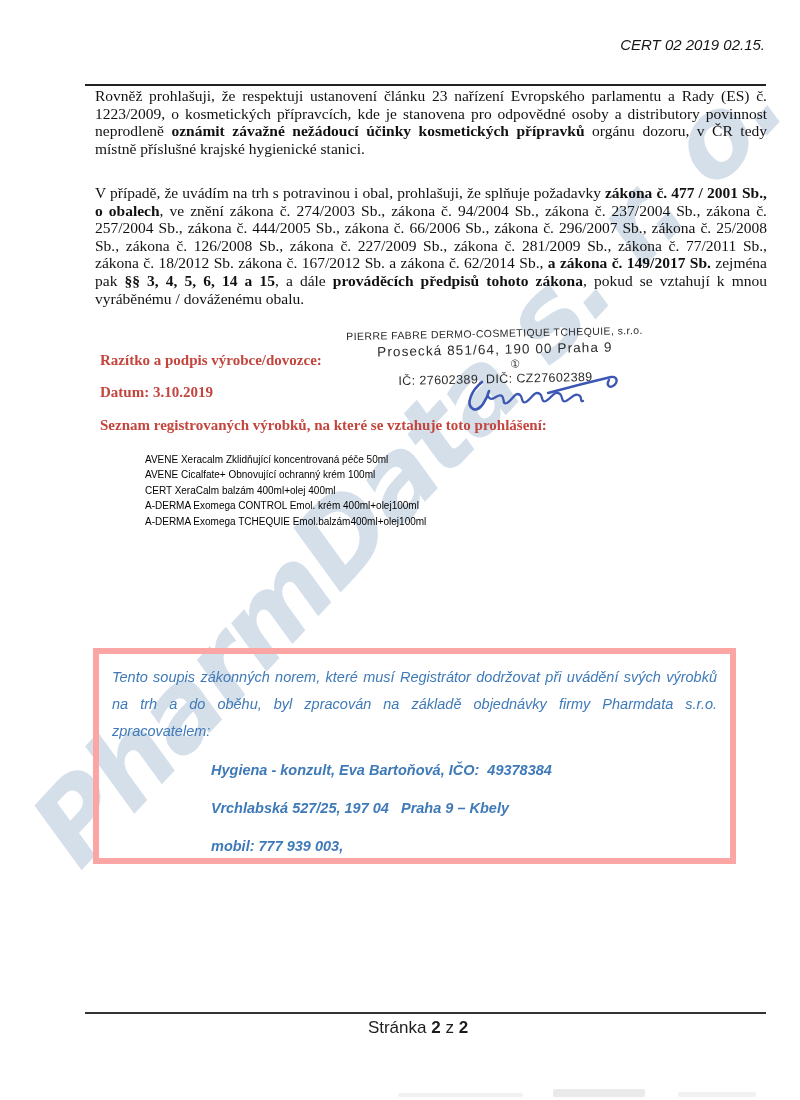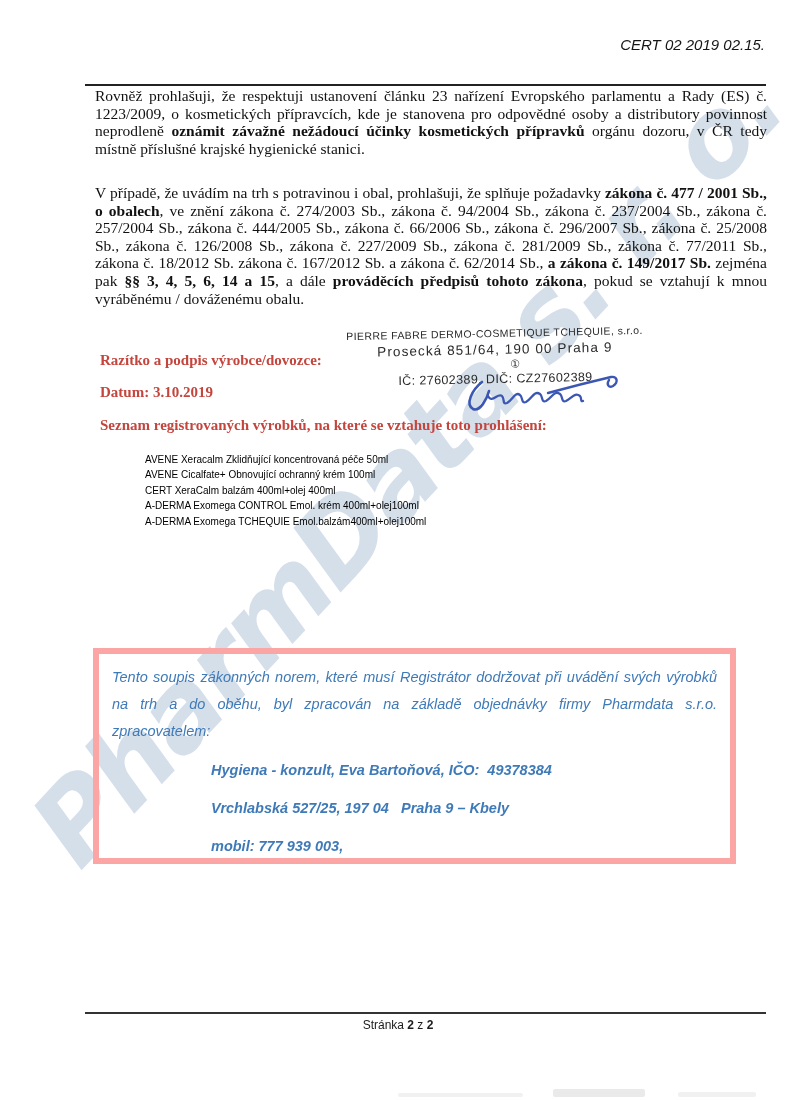--- a/index.html
+++ b/index.html
@@ -66,22 +66,22 @@
     color:#3f7ab8;font-style:italic;
   }
   .info-intro{
     margin:10px 13px 0 13px;font-size:14.5px;line-height:27px;text-align:justify;
   }
   .info-line{
     margin:13px 0 0 112px;font-size:14.5px;line-height:25px;font-weight:bold;white-space:pre;
   }
   
   .footer-text{
-    position:absolute;left:78px;top:1018px;width:640px;text-align:center;
-    font-family:"Liberation Sans", sans-serif;font-size:12px;color:#1c1c1c;
+    position:absolute;left:98px;top:1018px;width:640px;text-align:center;
+    font-family:"Liberation Sans", sans-serif;font-size:17px;color:#1c1c1c;
   }
   .footer-text span{white-space:pre;}
   .footer-text .num{font-weight:bold;}
   
   .smudge{position:absolute;border-radius:2px;}
   .smudge.a{left:398px;top:1093px;width:125px;height:4px;background:#f1f1f1;}
   .smudge.b{left:553px;top:1089px;width:92px;height:8px;background:#eaeaea;}
   .smudge.c{left:678px;top:1092px;width:78px;height:5px;background:#f1f1f1;}
 </style>
 </head>

